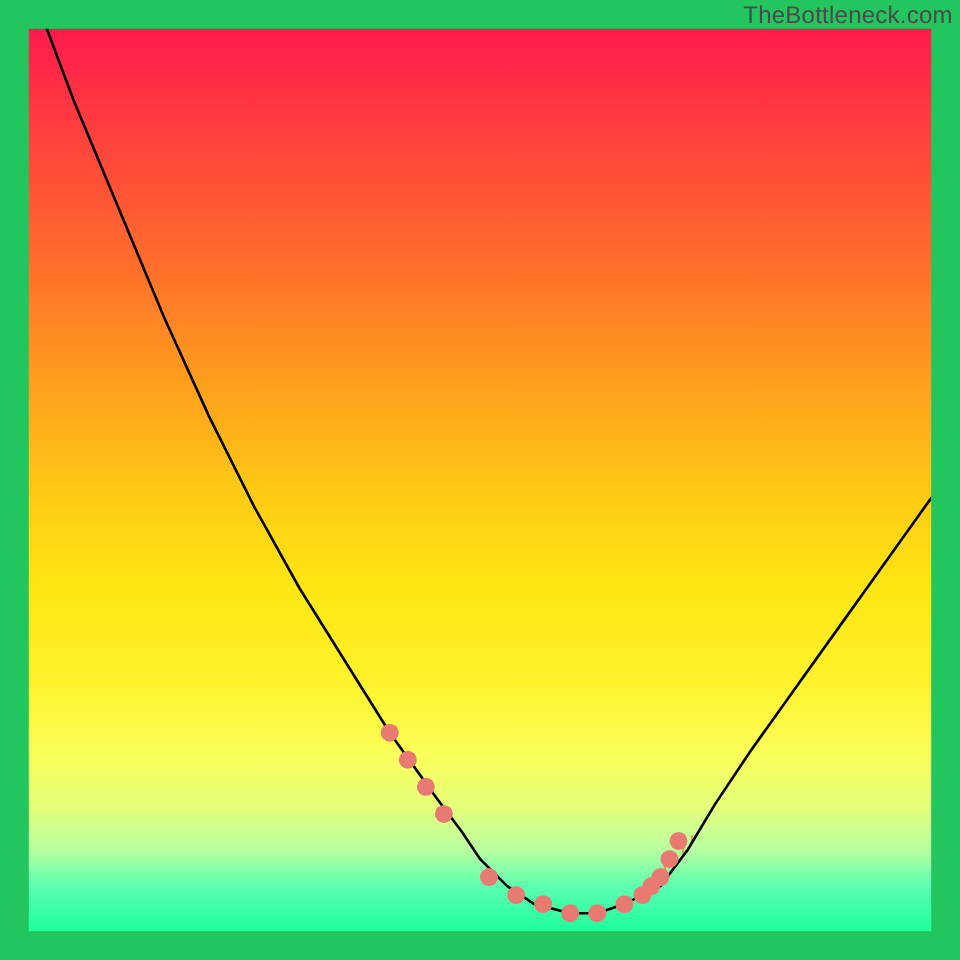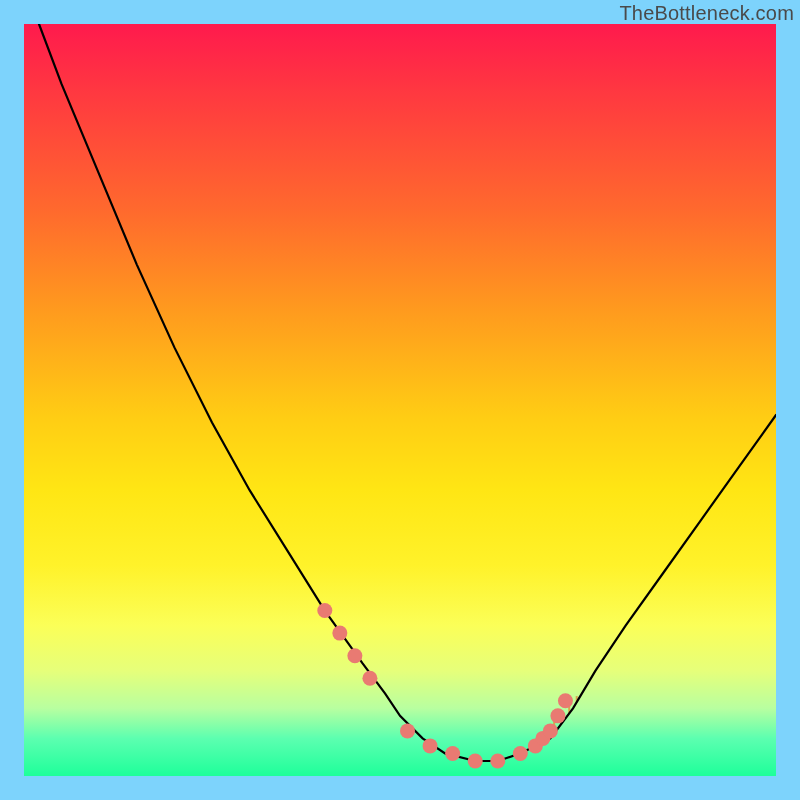--- a/index.html
+++ b/index.html
@@ -7,21 +7,21 @@
     padding: 0;
     width: 800px;
     height: 800px;
     background: #000;
     overflow: hidden;
     font-family: Arial, Helvetica, sans-serif;
   }
   .frame {
     position: absolute;
     inset: 0;
-    background: #7dd3fc;
+    background: #22c55e;
   }
   .plot {
     position: absolute;
     left: 24px;
     top: 24px;
     width: 752px;
     height: 752px;
     
     background: linear-gradient(to bottom,
       #ff1a4d 0%,

